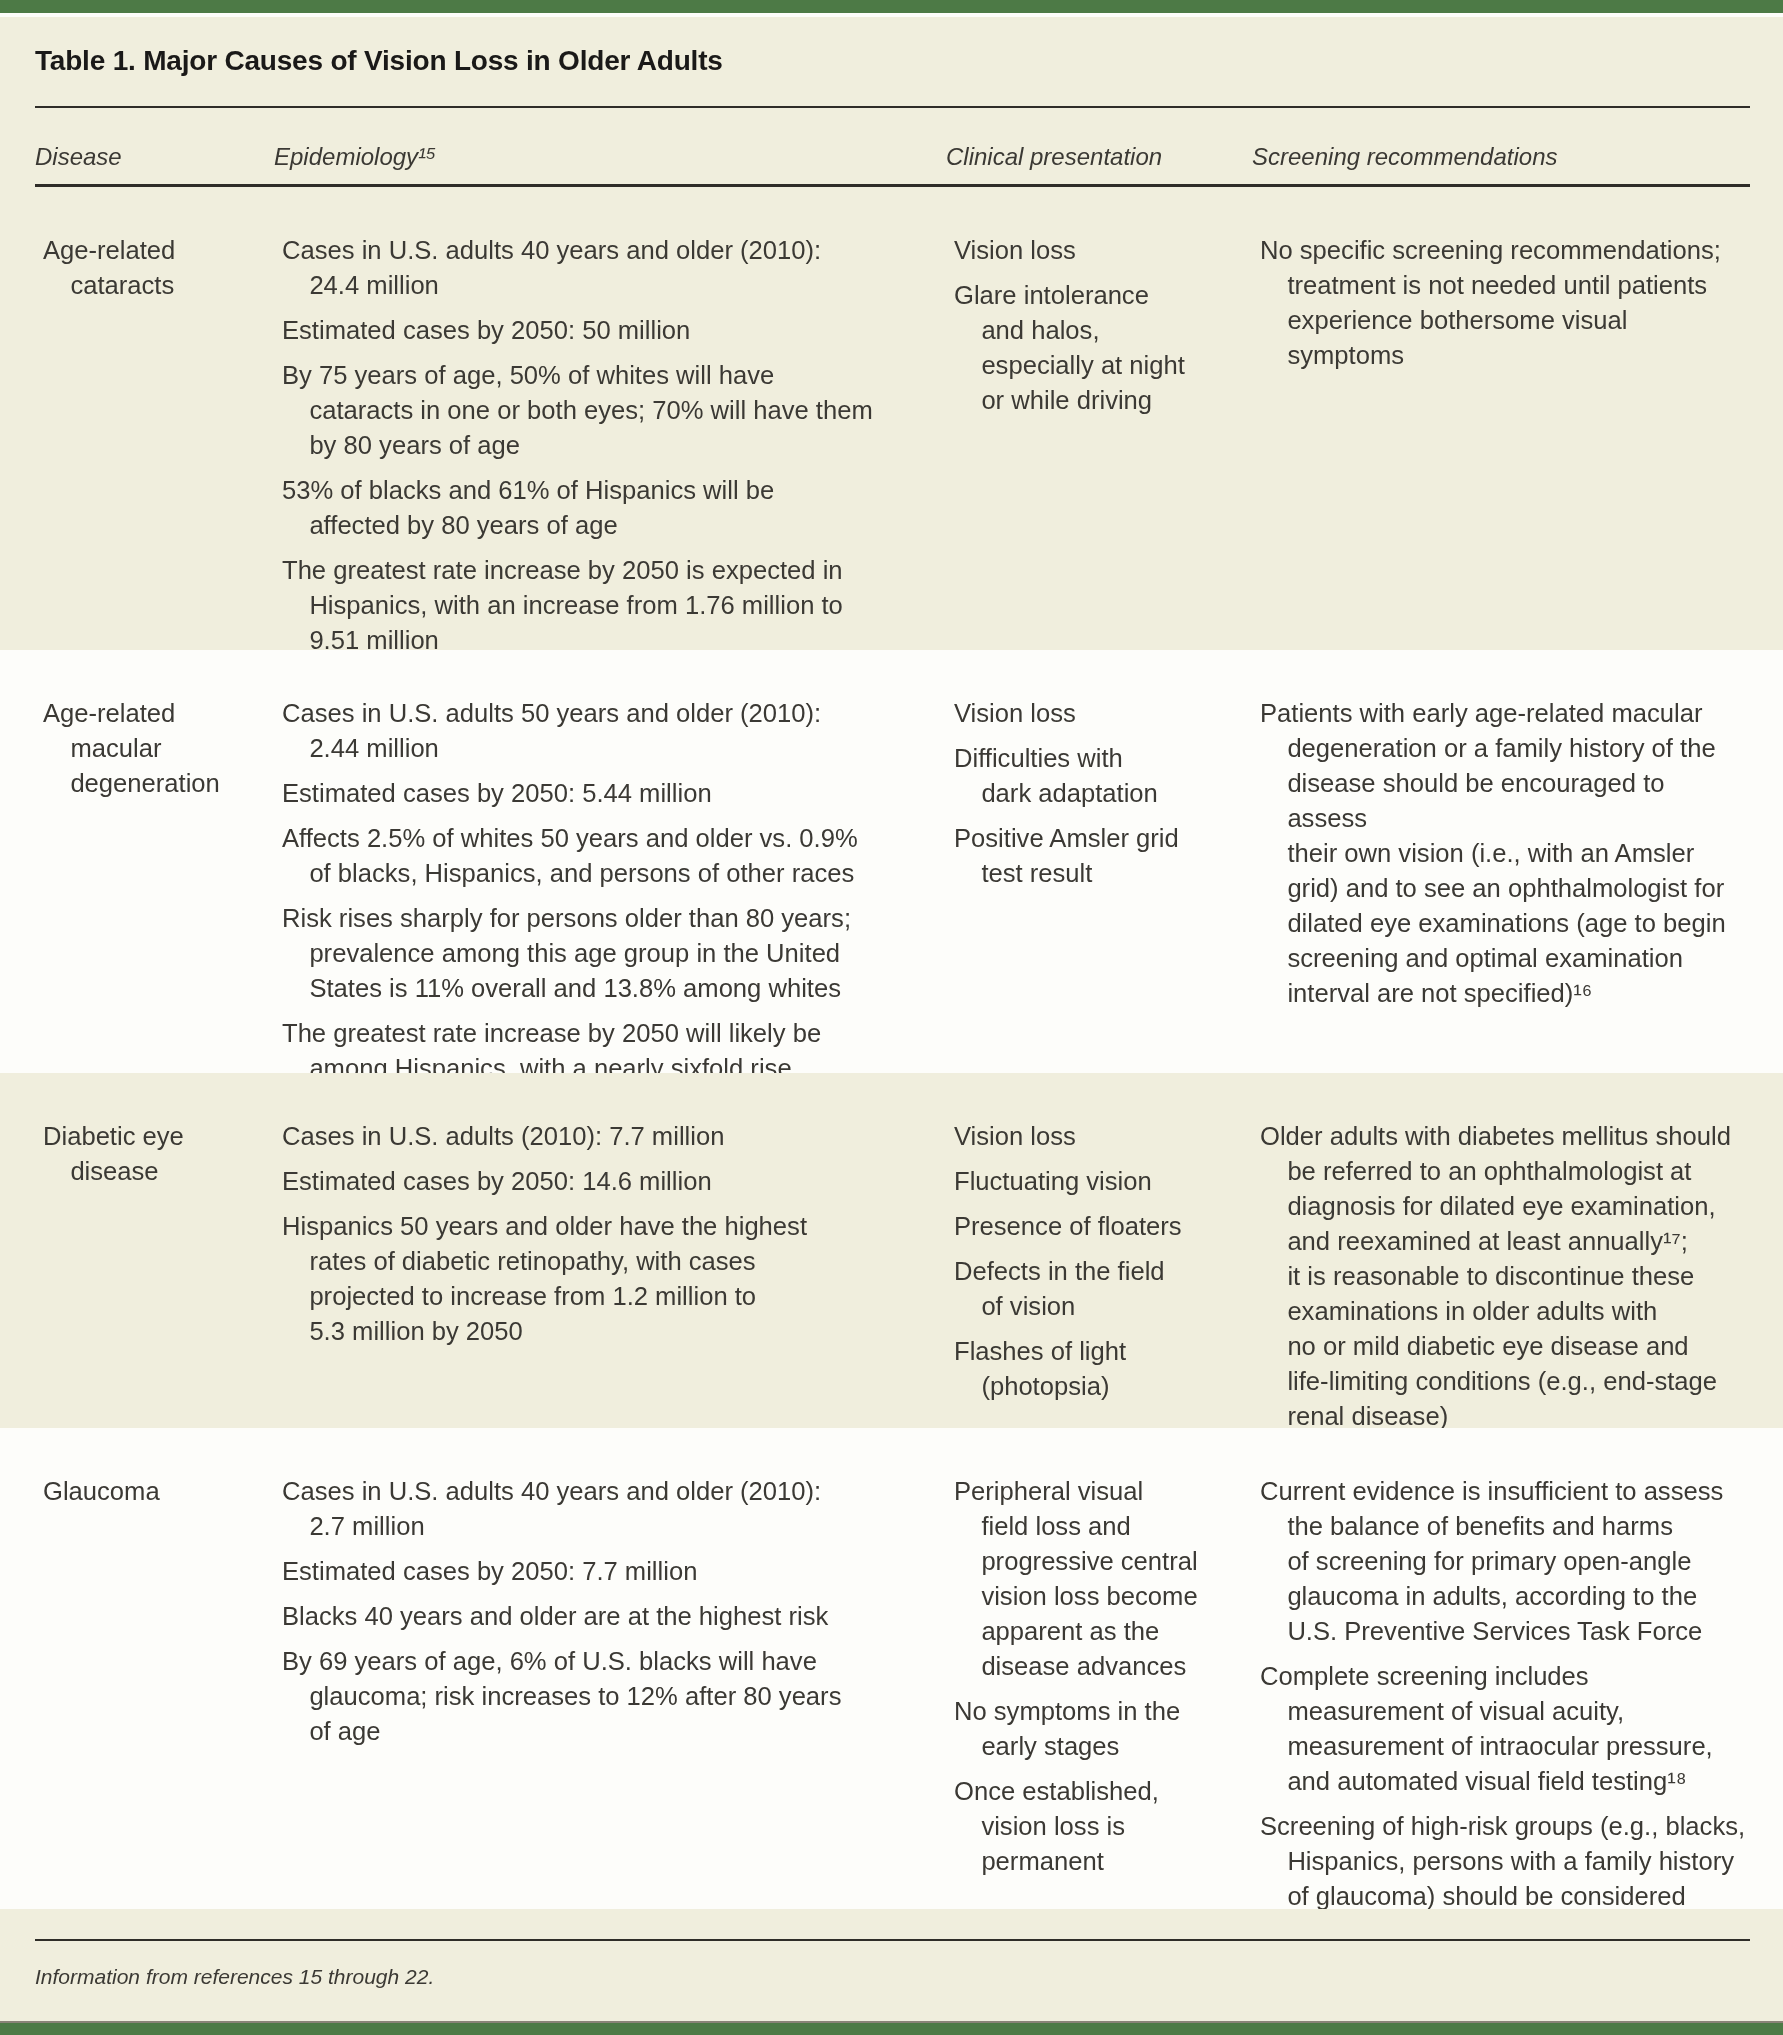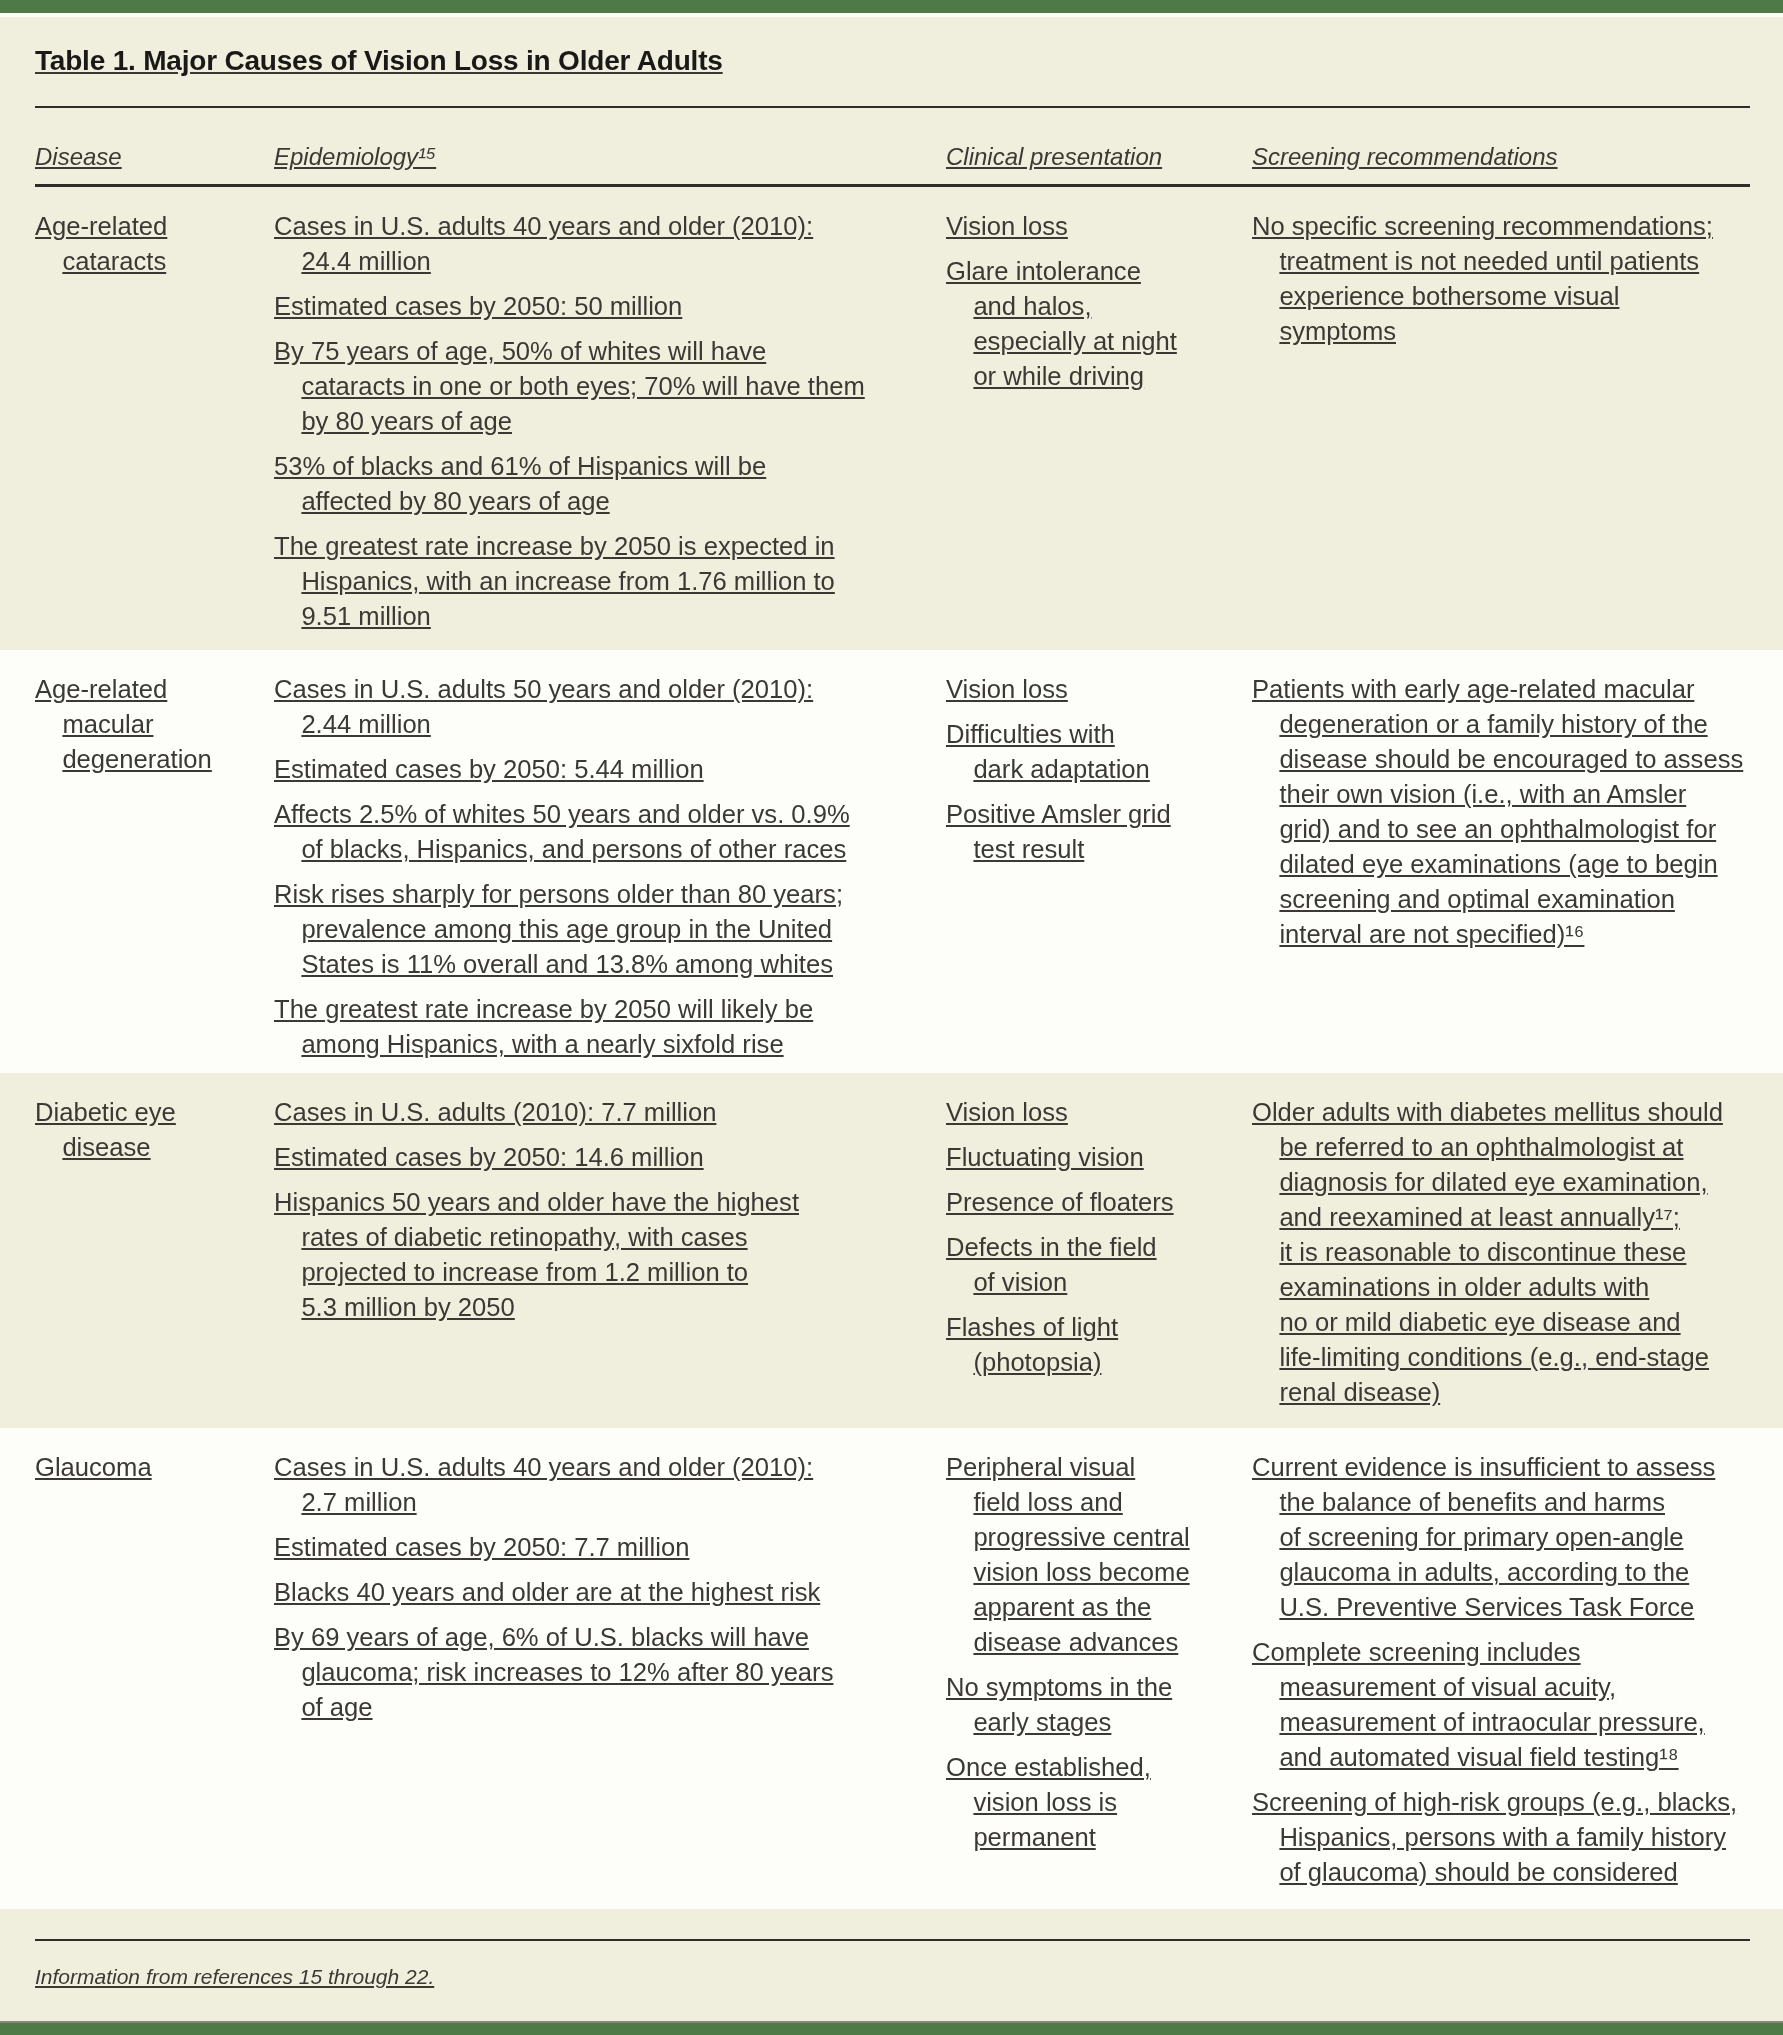--- a/index.html
+++ b/index.html
@@ -3,21 +3,20 @@
 <meta charset="utf-8">
 <style>
   html,body{margin:0;padding:0;background:#ffffff;}
   .page{
     position:relative;
     width:1784px;height:2036px;
     background:#fdfdfa;
     font-family:"Liberation Sans","DejaVu Sans",sans-serif;
     color:#3b3934;
     overflow:hidden;
-    text-decoration:underline;
   }
   .accent-bar-top{height:12.8px;background:#4d7a46;}
   .gap-white{height:4.6px;background:#fdfdfa;}
   .content{
     height:2004px;
     background:#f0eedd;
     box-sizing:border-box;
     overflow:hidden;
   }
   .pad{padding-left:35px;padding-right:34px;}
@@ -46,21 +45,21 @@
     padding:0 34px 0 35px;
     box-sizing:border-box;
     overflow:hidden;
   }
   .trow.beige{background:#f0eedd;}
   .trow.white{background:#fdfdfa;}
   .table-body .trow:nth-child(1){height:463px;}
   .table-body .trow:nth-child(2){height:423px;}
   .table-body .trow:nth-child(3){height:355px;}
   .table-body .trow:nth-child(4){height:481px;}
-  .cell{padding-top:22px;box-sizing:border-box;}
+  .cell{padding-top:46px;box-sizing:border-box;margin-left:8px;}
   .cell p{
     margin:0 0 10px 0;
     font-size:25.6px;line-height:35px;
     white-space:pre-line;
     padding-left:27.4px;text-indent:-27.4px;
   }
   .footer-band{padding-bottom:0;}
   .footnote{
     margin:0;padding-top:19px;
     font-style:italic;font-size:21px;line-height:33px;

